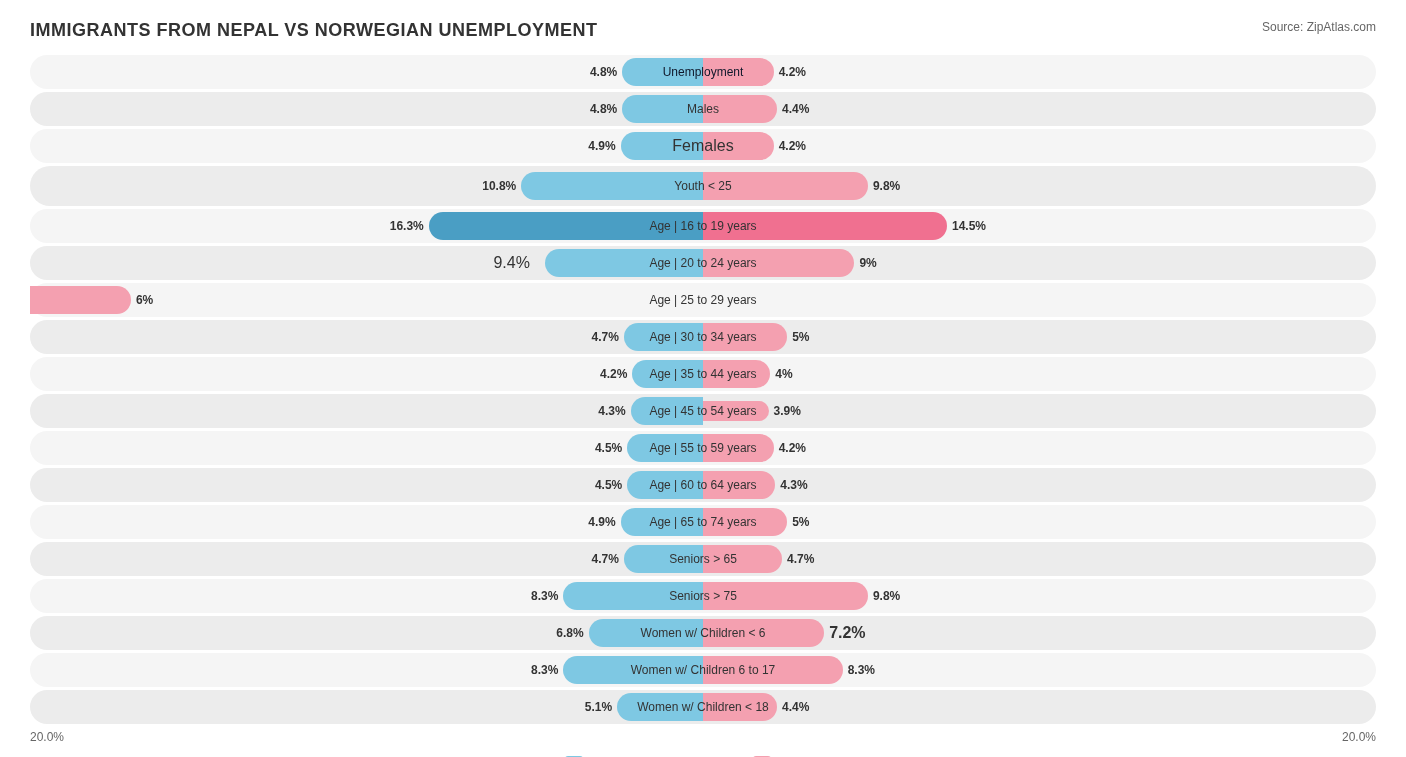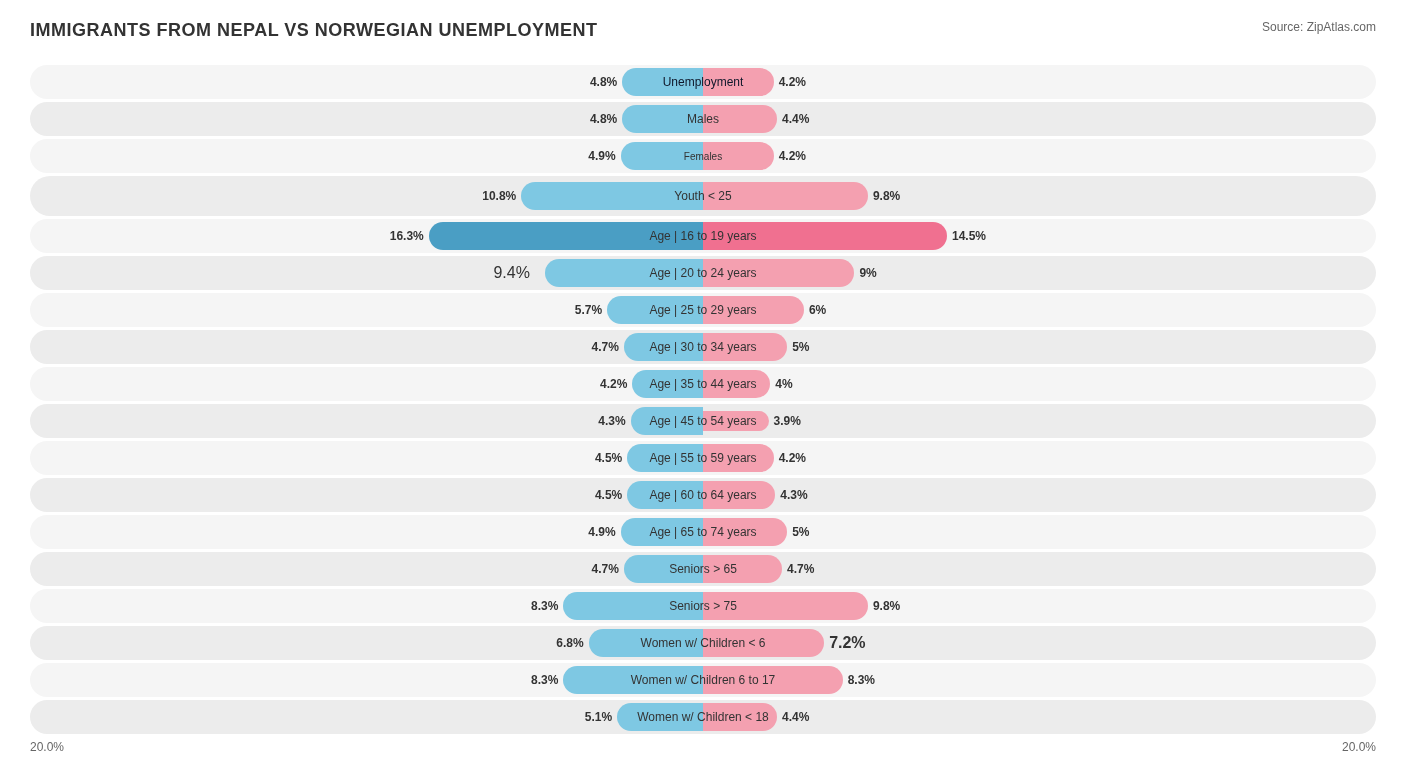--- a/index.html
+++ b/index.html
@@ -12,21 +12,21 @@
     }
     .chart-container {
       width: 100%;
       background: #fff;
     }
     .chart-title {
       font-size: 18px;
       font-weight: bold;
       text-transform: uppercase;
       color: #333;
-      margin-bottom: 16px;
+      margin-bottom: 6px;
       letter-spacing: 0.5px;
     }
     .chart-source {
       text-align: right;
       font-size: 12px;
       color: #666;
       margin-bottom: 10px;
     }
     .chart-body {
       width: 100%;
@@ -185,21 +185,21 @@
         <div class="left-section" style="width: 50%; height: 100%; position: relative; display: flex; align-items: center; justify-content: flex-end;">
           <div class="blue-bar" style="height: 28px; background: rgb(126, 200, 227); border-radius: 14px 0px 0px 14px; position: absolute; right: 0px; width: 12.25%;">
             <span class="blue-value" style="font-size: 12px; color: rgb(51, 51, 51); position: absolute; right: 100%; padding-right: 5px; white-space: nowrap; font-weight: bold;">4.9%</span>
           </div>
         </div>
         <div class="right-section" style="width: 50%; height: 100%; position: relative; display: flex; align-items: center; justify-content: flex-start;">
           <div class="pink-bar" style="height: 28px; background: rgb(244, 160, 176); border-radius: 0px 14px 14px 0px; position: absolute; left: 0px; width: 10.5%;">
             <span class="pink-value" style="font-size: 12px; color: rgb(51, 51, 51); position: absolute; left: 100%; padding-left: 5px; white-space: nowrap; font-weight: bold;">4.2%</span>
           </div>
         </div>
-        <div class="label-center" style="position: absolute; left: 50%; transform: translateX(-50%); z-index: 10; font-size: 10px; color: rgb(51, 51, 51); white-space: nowrap; text-align: right; pointer-events: none;">Females</div>
+        <div class="label-center" style="position: absolute; left: 50%; transform: translateX(-50%); z-index: 10; font-size: 16px; color: rgb(51, 51, 51); white-space: nowrap; text-align: right; pointer-events: none;">Females</div>
       </div>
       <div class="bar-row" style="background: rgb(236, 236, 236); border-radius: 20px; height: 40px; display: flex; align-items: center; position: relative; margin-bottom: 3px;">
         <div class="left-section" style="width: 50%; height: 100%; position: relative; display: flex; align-items: center; justify-content: flex-end;">
           <div class="blue-bar" style="height: 28px; background: rgb(126, 200, 227); border-radius: 14px 0px 0px 14px; position: absolute; right: 0px; width: 27%;">
             <span class="blue-value" style="font-size: 12px; color: rgb(51, 51, 51); position: absolute; right: 100%; padding-right: 5px; white-space: nowrap; font-weight: bold;">10.8%</span>
           </div>
         </div>
         <div class="right-section" style="width: 50%; height: 100%; position: relative; display: flex; align-items: center; justify-content: flex-start;">
           <div class="pink-bar" style="height: 28px; background: rgb(244, 160, 176); border-radius: 0px 14px 14px 0px; position: absolute; left: 0px; width: 24.5%;">
             <span class="pink-value" style="font-size: 12px; color: rgb(51, 51, 51); position: absolute; left: 100%; padding-left: 5px; white-space: nowrap; font-weight: bold;">9.8%</span>
@@ -227,25 +227,20 @@
           </div>
         </div>
         <div class="right-section" style="width: 50%; height: 100%; position: relative; display: flex; align-items: center; justify-content: flex-start;">
           <div class="pink-bar" style="height: 28px; background: rgb(244, 160, 176); border-radius: 0px 14px 14px 0px; position: absolute; left: 0px; width: 22.5%;">
             <span class="pink-value" style="font-size: 12px; color: rgb(51, 51, 51); position: absolute; left: 100%; padding-left: 5px; white-space: nowrap; font-weight: bold;">9%</span>
           </div>
         </div>
         <div class="label-center" style="position: absolute; left: 50%; transform: translateX(-50%); z-index: 10; font-size: 12px; color: rgb(51, 51, 51); white-space: nowrap; text-align: center; pointer-events: none;">Age | 20 to 24 years</div>
       </div>
       <div class="bar-row" style="background: rgb(245, 245, 245); border-radius: 20px; height: 34px; display: flex; align-items: center; position: relative; margin-bottom: 3px;">
-        <div class="left-section" style="width: 50%; height: 100%; position: relative; display: flex; align-items: center; justify-content: flex-end;">
-          <div class="blue-bar" style="height: 28px; background: rgb(126, 200, 227); border-radius: 14px 0px 0px 14px; position: absolute; right: 0px; width: 14.25%;">
-            <span class="blue-value" style="font-size: 12px; color: rgb(51, 51, 51); position: absolute; right: 100%; padding-right: 5px; white-space: nowrap; font-weight: bold;">5.7%</span>
-          </div>
-        </div>
         <div class="right-section" style="width: 50%; height: 100%; position: relative; display: flex; align-items: center; justify-content: flex-start;">
           <div class="pink-bar" style="height: 28px; background: rgb(244, 160, 176); border-radius: 0px 14px 14px 0px; position: absolute; left: 0px; width: 15%;">
             <span class="pink-value" style="font-size: 12px; color: rgb(51, 51, 51); position: absolute; left: 100%; padding-left: 5px; white-space: nowrap; font-weight: bold;">6%</span>
           </div>
         </div>
         <div class="label-center" style="position: absolute; left: 50%; transform: translateX(-50%); z-index: 10; font-size: 12px; color: rgb(51, 51, 51); white-space: nowrap; text-align: center; pointer-events: none;">Age | 25 to 29 years</div>
       </div>
       <div class="bar-row" style="background: rgb(236, 236, 236); border-radius: 20px; height: 34px; display: flex; align-items: center; position: relative; margin-bottom: 3px;">
         <div class="left-section" style="width: 50%; height: 100%; position: relative; display: flex; align-items: center; justify-content: flex-end;">
           <div class="blue-bar" style="height: 28px; background: rgb(126, 200, 227); border-radius: 14px 0px 0px 14px; position: absolute; right: 0px; width: 11.75%;">

